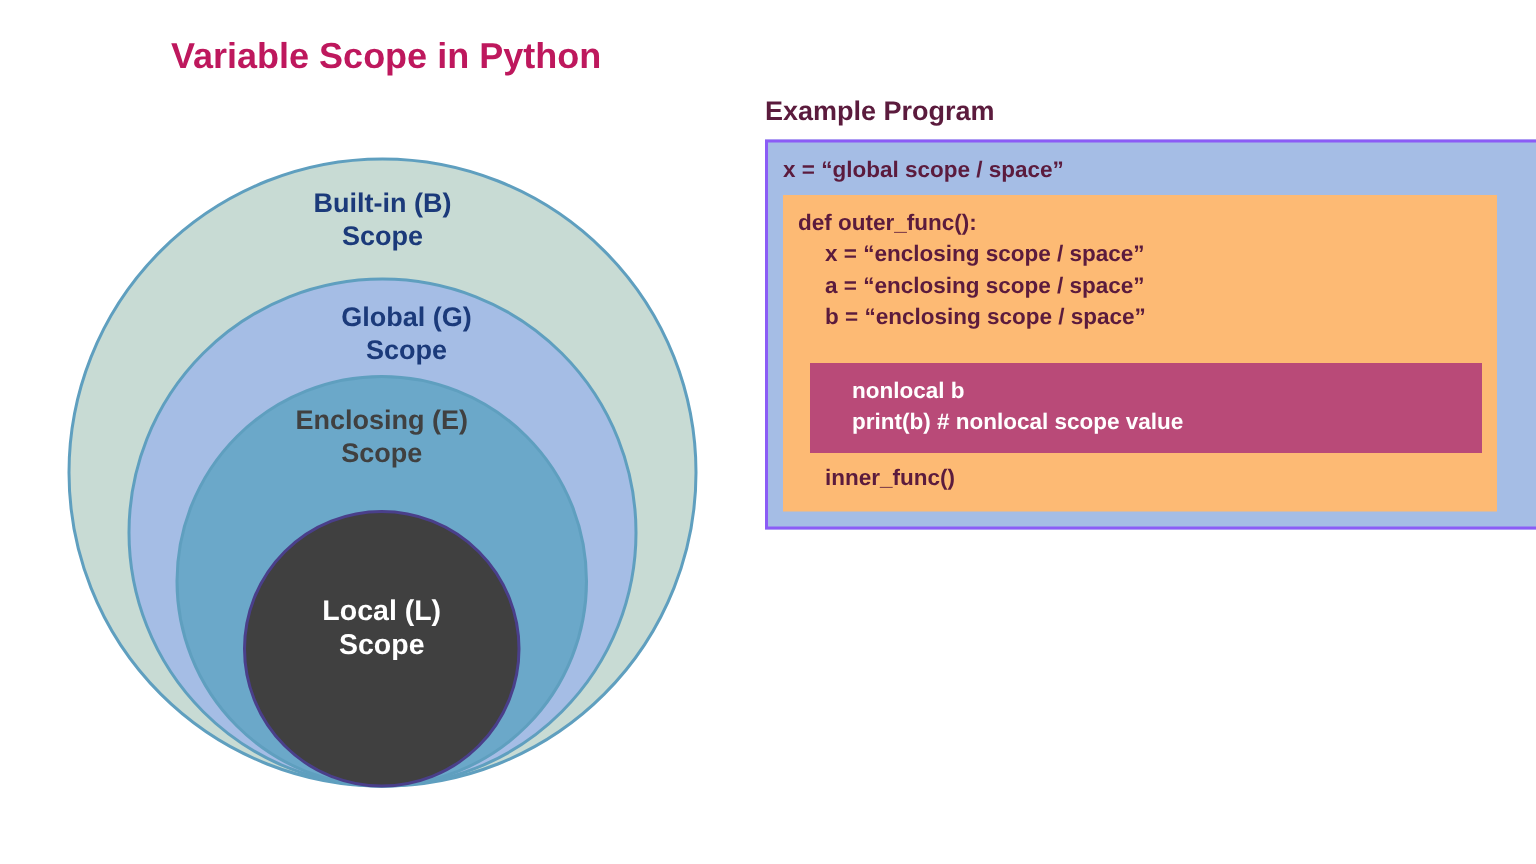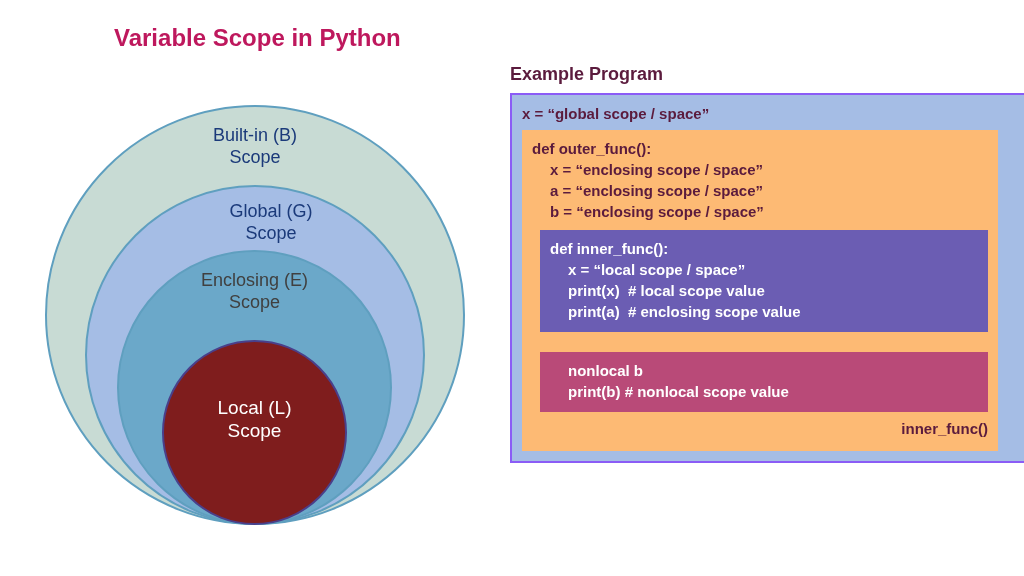--- a/index.html
+++ b/index.html
@@ -51,27 +51,27 @@
       width: 275px;
       height: 275px;
       background: #6ba8c9;
       border: 2px solid #5f9fbf;
       top: 180px;
       left: 72px;
     }
     .circle-local {
       width: 185px;
       height: 185px;
-      background: #7f1d1d;
+      background: #404040;
       border: 2px solid #4a3f8a;
       top: 270px;
       left: 117px;
     }
     .circle-label {
-      font-weight: normal;
+      font-weight: bold;
       text-align: center;
       font-size: 18px;
       line-height: 1.2;
       position: absolute;
     }
     .circle-builtin .circle-label { color: #1b3a7a; top: 18px; }
     .circle-global .circle-label { color: #1b3a7a; top: 14px; margin-left: 32px; }
     .circle-enclosing .circle-label { color: #404040; top: 18px; }
     .circle-local .circle-label { color: #fff; top: 55px; font-size: 19px; }
     
@@ -112,21 +112,21 @@
     .nonlocal-box {
       background: #b94a78;
       color: #fff;
       padding: 8px 10px 10px 10px;
       margin-top: 20px;
       margin-left: 8px;
     }
     .code-line { white-space: pre; line-height: 1.4; }
     .indent1 { padding-left: 18px; }
     .indent2 { padding-left: 18px; }
-    .mt { margin-top: 6px; text-align: right; }
+    .mt { margin-top: 6px; }
   </style>
 </head>
 <body>
 
 <div class="title">Variable Scope in Python</div>
 
 <div class="circles">
   <div class="circle circle-builtin">
     <div class="circle-label">
       <span>Built-in (B)</span><br>
@@ -155,26 +155,20 @@
 
 <div class="example">
   <div class="example-title">Example Program</div>
   <div class="global-box">
     <div class="code-line">x = “global scope / space”</div>
     <div class="enclosing-box">
       <div class="code-line">def outer_func():</div>
       <div class="code-line indent1">x = “enclosing scope / space”</div>
       <div class="code-line indent1">a = “enclosing scope / space”</div>
       <div class="code-line indent1">b = “enclosing scope / space”</div>
-      <div class="local-box">
-        <div class="code-line">def inner_func():</div>
-        <div class="code-line indent2">x = “local scope / space”</div>
-        <div class="code-line indent2">print(x)  # local scope value</div>
-        <div class="code-line indent2">print(a)  # enclosing scope value</div>
-      </div>
       <div class="nonlocal-box">
         <div class="code-line indent2">nonlocal b</div>
         <div class="code-line indent2">print(b) # nonlocal scope value</div>
       </div>
       <div class="code-line indent1 mt">inner_func()</div>
     </div>
   </div>
 </div>
 
 </body></html>

